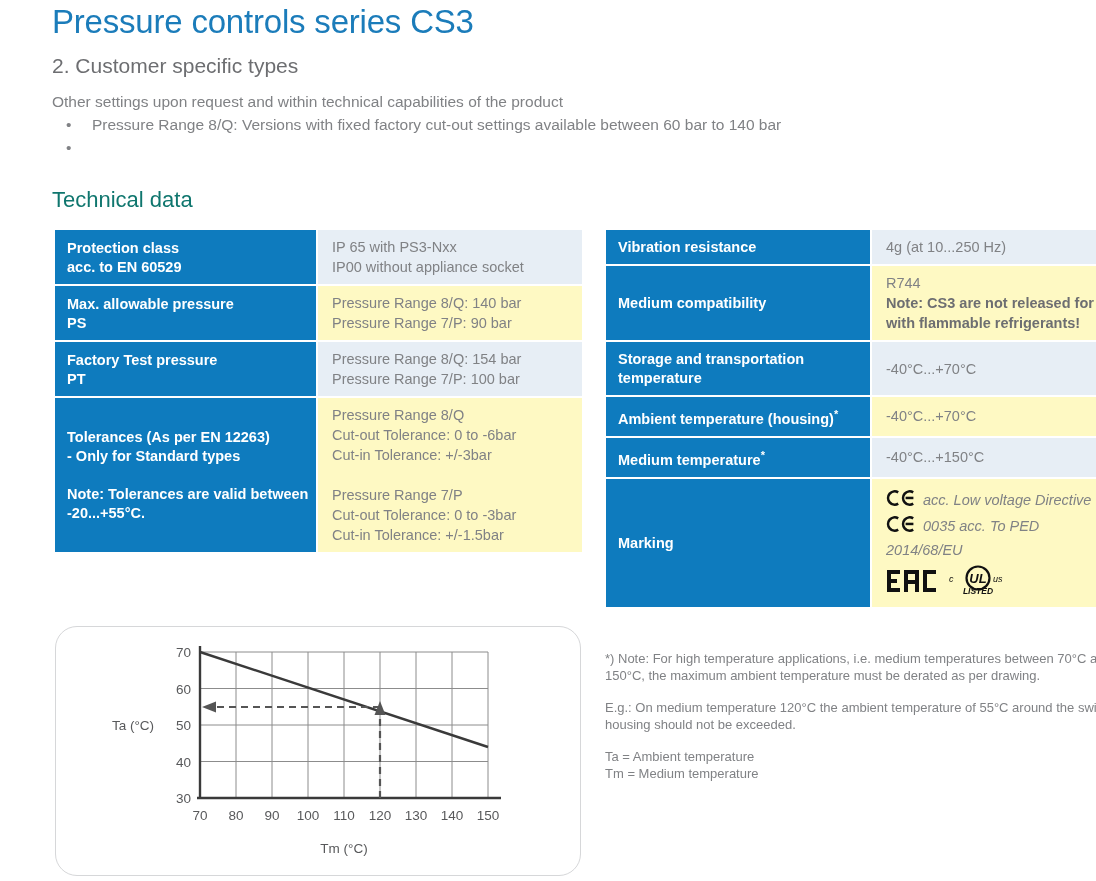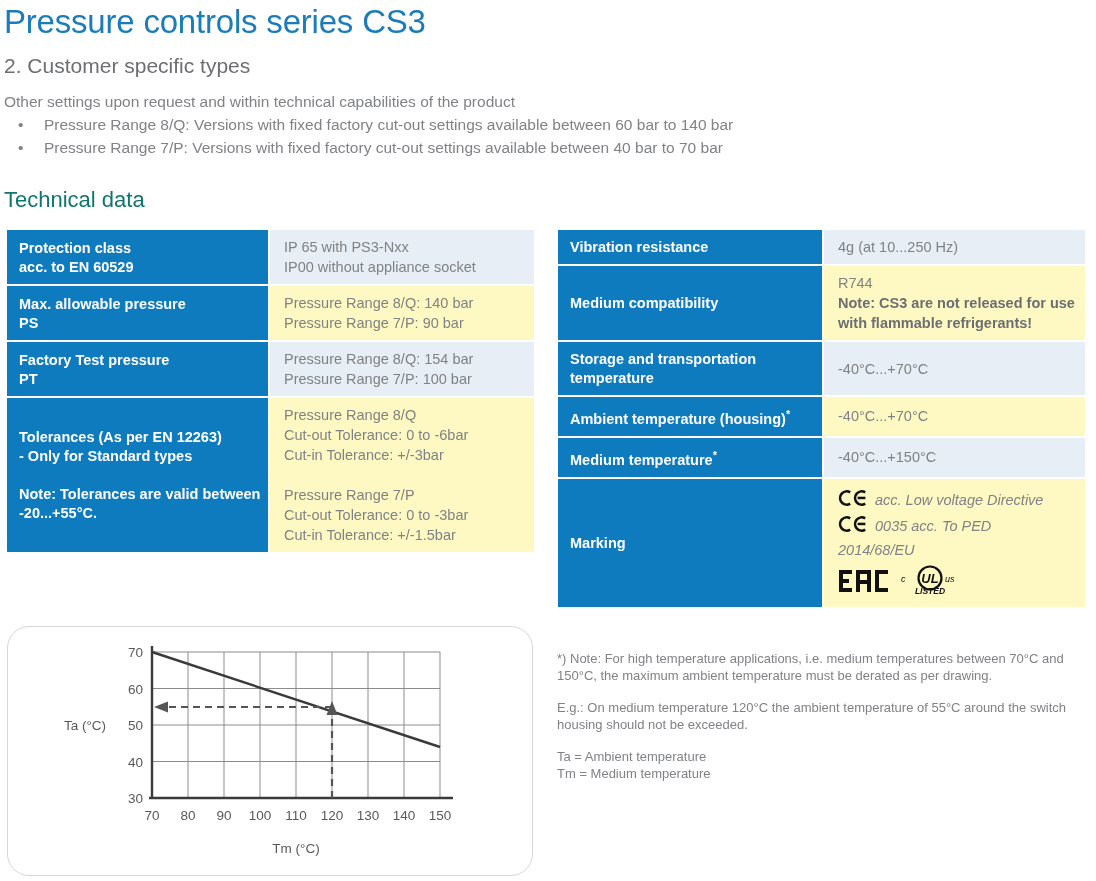--- a/index.html
+++ b/index.html
@@ -1,21 +1,21 @@
 <!DOCTYPE html>
 <html><head>
 <meta charset="utf-8">
 <style>
   html,body{margin:0;padding:0;}
   body{
     width:1096px;height:881px;background:#ffffff;
     font-family:"Liberation Sans", sans-serif;
     color:#808285;overflow:hidden;position:relative;
   }
-  .page{position:relative;width:932px;height:881px;}
+  .page{position:relative;width:932px;height:881px;margin-left:48px;}
 
   
   .h1{
     position:absolute;left:4px;top:2px;
     font-size:33px;line-height:40px;color:#1b7cba;font-weight:400;
     letter-spacing:-0.2px;
   }
   .h2{
     position:absolute;left:4px;top:53px;
     font-size:21px;line-height:26px;color:#6d6e71;font-weight:400;
@@ -91,21 +91,20 @@
 
   <div class="intro">
     <div>Other settings upon request and within technical capabilities of the product</div>
     <ul class="bullets">
       <li>
         <span class="bul">•</span>
         <span>Pressure Range 8/Q: Versions with fixed factory cut-out settings available between 60 bar to 140 bar</span>
       </li>
       <li>
         <span class="bul">•</span>
-        <span>Pressure Range 7/P: Versions with fixed factory cut-out settings available between 40 bar to 70 bar</span>
       </li>
     </ul>
   </div>
 
   <div class="h3">Technical data</div>
 
   <table class="tbl" id="left-table">
     <colgroup>
         <col class="c1">
         <col class="c2">

